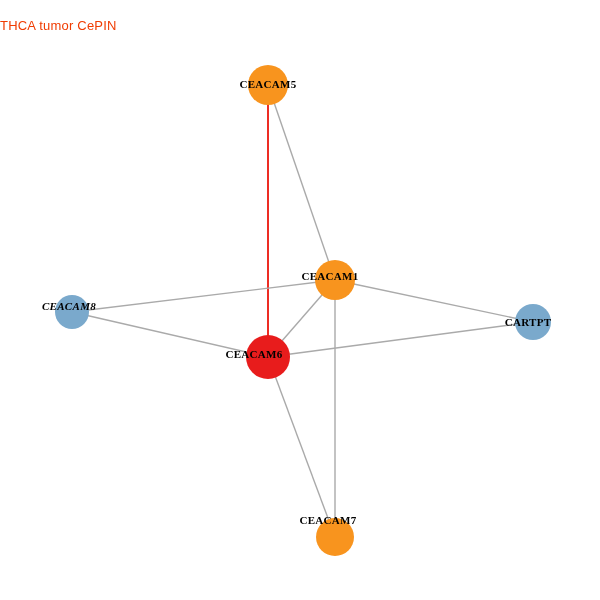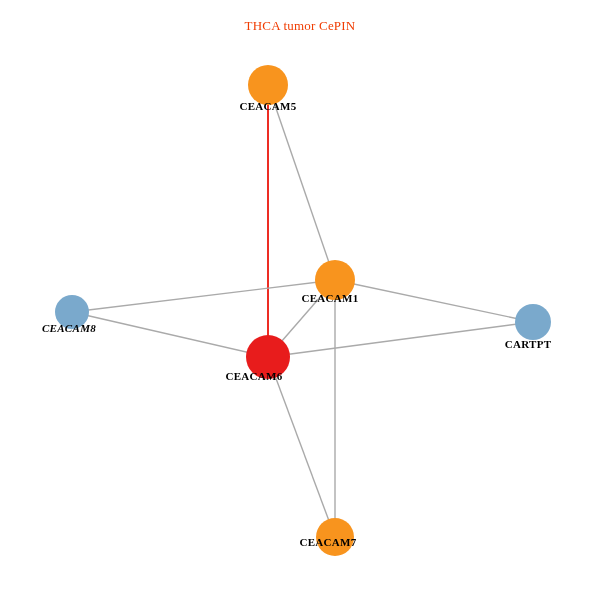--- a/index.html
+++ b/index.html
@@ -16,22 +16,22 @@
     width: 600px;
     height: 600px;
     background: #ffffff;
     overflow: hidden;
   }
   #plot-title {
     position: absolute;
     left: 0;
     top: 18px;
     width: 600px;
-    text-align: center;
-    font-family: Liberation Serif, serif;
+    text-align: left;
+    font-family: Liberation Sans, sans-serif;
     font-size: 13px;
     letter-spacing: 0.2px;
     color: #f03c02;
     white-space: nowrap;
   }
   #network-svg {
     position: absolute;
     left: 0;
     top: 0;
     width: 600px;
@@ -40,21 +40,20 @@
   .node-label {
     position: absolute;
     font-family: "Liberation Serif", "DejaVu Serif", serif;
     font-size: 11px;
     font-weight: bold;
     color: #000000;
     white-space: nowrap;
     transform: translate(-50%, -50%);
     pointer-events: none;
     letter-spacing: 0.3px;
-    margin-top: 22px;
   }
 </style>
 </head>
 <body>
 
 <div id="canvas">
 
   <div id="plot-title">THCA tumor CePIN</div>
 
   <svg id="network-svg" viewBox="0 0 600 600">

